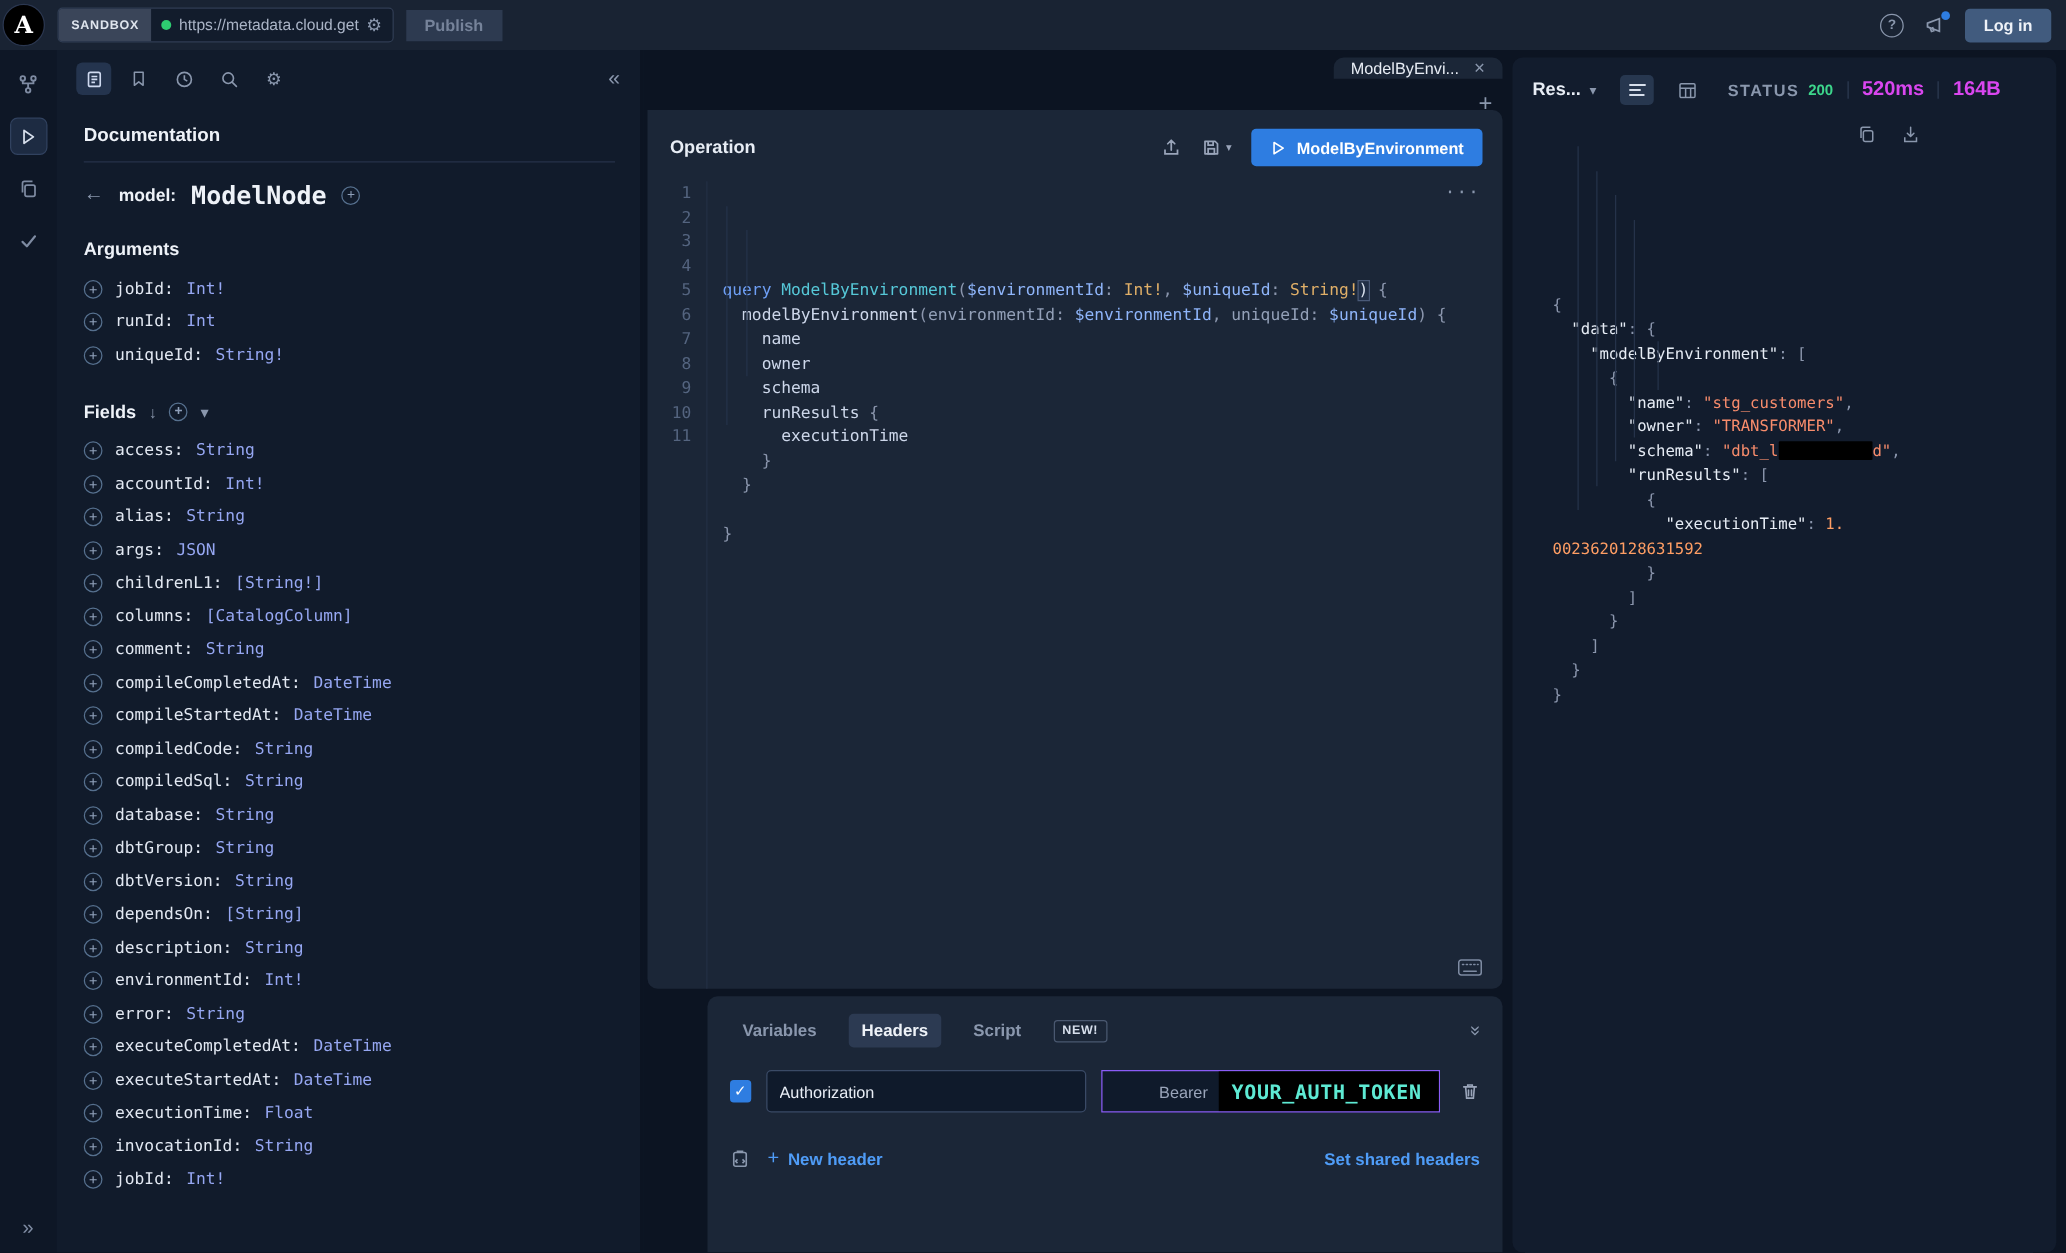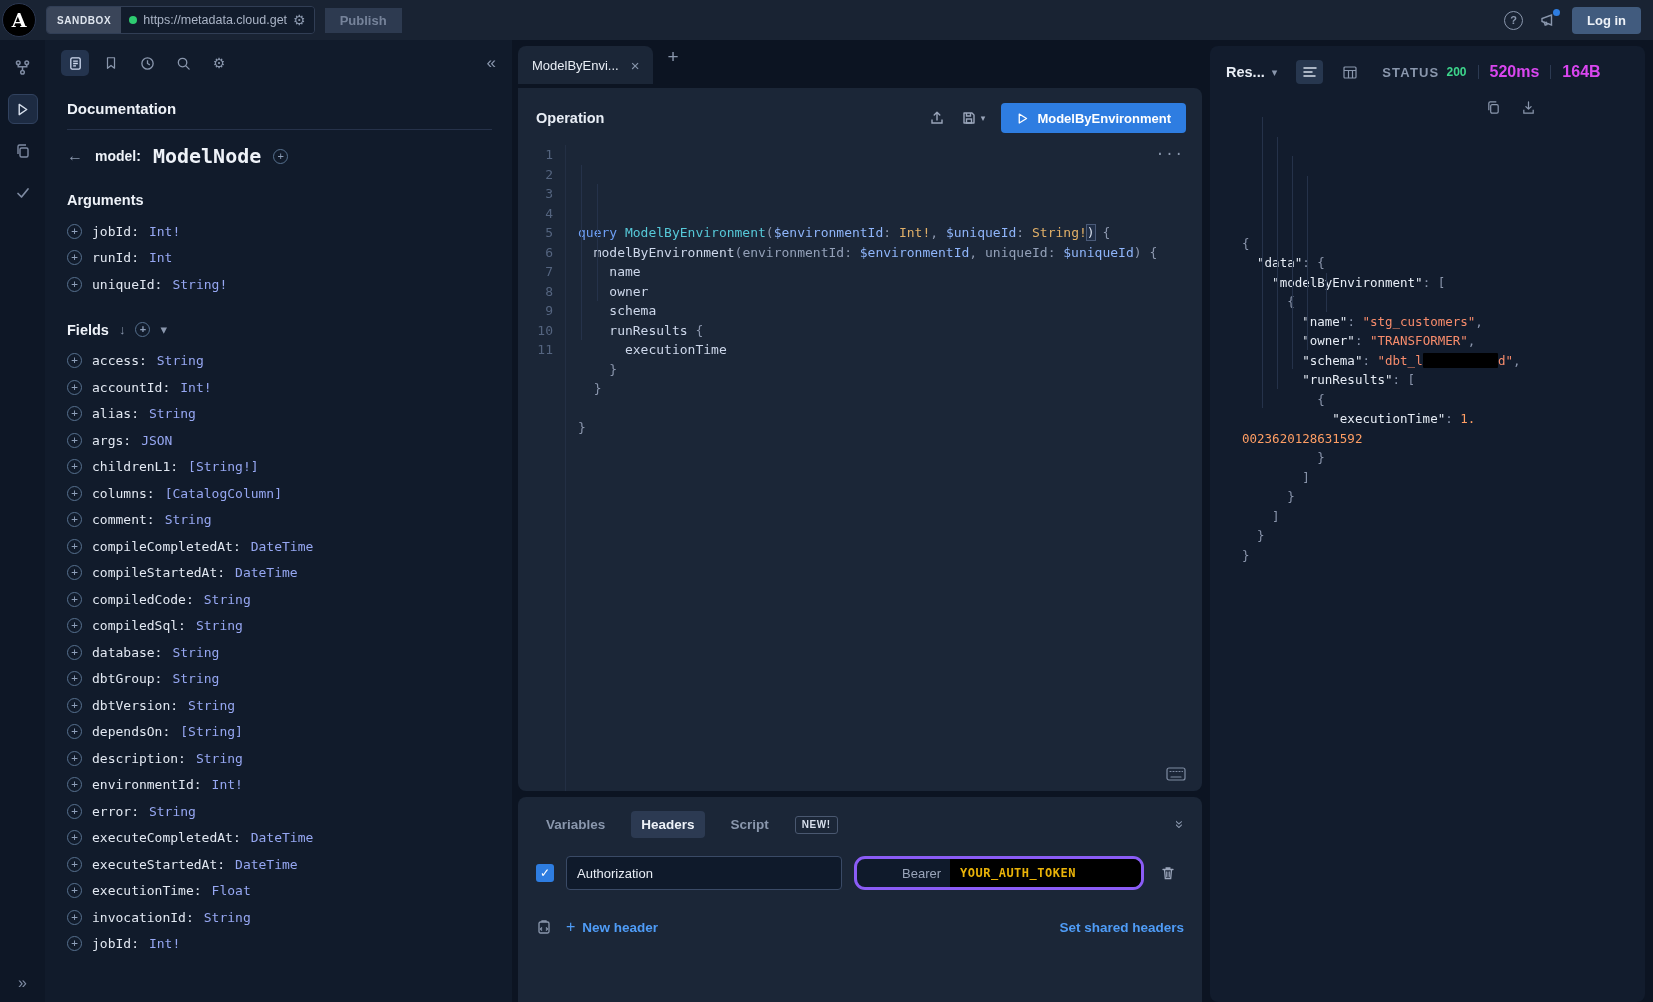--- a/index.html
+++ b/index.html
@@ -57,21 +57,21 @@
   .cplus { width:15px; height:15px; min-width:15px; border-radius:50%; border:1px solid #56708e; color:#8fa0ba;
            font-size:11px; line-height:1; display:flex; align-items:center; justify-content:center; }
   .section-h { font-size:14.5px; font-weight:700; color:#eef2f8; margin:24px 0 10px 0; display:flex; align-items:center; gap:10px; }
   .h-icon { color:#8a97ad; font-size:13px; font-weight:400; }
   .doc-row { display:flex; align-items:center; gap:10px; height:26.5px; font-family:"DejaVu Sans Mono", monospace; font-size:13px; }
   .f-name { color:#e2e8f2; }
   .f-type { color:#96a7f2; }
 
   
   .main-col { width:695px; display:flex; flex-direction:column; padding:6px 8px 0 3px; }
-  .tabbar { height:42px; display:flex; align-items:flex-start; gap:10px; }
+  .tabbar { height:42px; display:flex; align-items:flex-end; gap:10px;flex-direction:column; }
   .tab { background:#1b2637; border-radius:8px 8px 0 0; height:38px; display:flex; align-items:center;
          gap:12px; padding:0 14px; font-size:13px; color:#e8edf5; }
   .tab-close { color:#8a97ad; font-size:15px; }
   .tab-plus { color:#8a97ad; font-size:19px; padding:0 8px 6px 4px; }
   .op-card { background:#1b2637; border-radius:0 8px 8px 8px; flex:1; display:flex; flex-direction:column; position:relative; }
   .op-header { display:flex; align-items:center; gap:16px; padding:15px 16px 10px 18px; }
   .op-title { font-size:14.5px; font-weight:700; }
   .oh-spacer { flex:1; }
   .oh-icon { color:#9aa5ba; }
   .save-group { display:flex; align-items:center; gap:4px; color:#9aa5ba; }
@@ -89,38 +89,38 @@
   .t-ty { color:#e0af68; }
   .t-fd { color:#cdd7ea; }
   .t-ar { color:#93a0b8; }
   .t-pc { color:#8b96ad; }
   .t-hb { color:#d7dfec; outline:1px solid #4a5a78; background:#202e46; }
   .guide { position:absolute; width:1px; background:#25324a; }
   .code-ellipsis { position:absolute; top:2px; right:18px; color:#8a97ad; font-size:14px; letter-spacing:1px; }
   .kbd-icon { position:absolute; right:16px; bottom:10px; color:#7e8ba2; }
 
   
-  .bottom-card { background:#1b2637; border-radius:8px 8px 0 0; margin-top:6px; height:205px; padding:14px 18px; }
+  .bottom-card { background:#1b2637; border-radius:8px 8px 0 0; margin-top:6px; height:205px; padding:14px 18px;margin-left:48px; }
   .btabs-row { display:flex; align-items:center; gap:16px; }
   .btab { color:#8a97ad; font-size:13.5px; font-weight:600; padding:6px 10px; border-radius:4px; }
   .btab.active { background:#2c3a52; color:#eef2f8; }
   .new-badge { border:1px solid #4a5870; color:#d7dfec; font-size:10px; font-weight:700;
                padding:2.5px 6px; border-radius:3px; letter-spacing:.5px; }
   .bt-spacer { flex:1; }
   .dbl-chev-down { color:#8a97ad; font-size:15px; display:inline-block; transform:rotate(90deg); }
   .hdr-row { display:flex; align-items:center; gap:12px; margin-top:18px; }
   .checkbox { width:18px; height:18px; border-radius:3px; background:#2e7de1; color:#fff; font-size:12px;
               display:flex; align-items:center; justify-content:center; }
   .key-input { width:276px; height:34px; background:#0f1a2b; border:1px solid #3a4a66; border-radius:4px;
                color:#e8edf5; font-size:13px; padding:0 10px; font-family:"Liberation Sans", sans-serif; }
-  .value-box { width:290px; height:34px; border:3px solid #8b5cf6; border-radius:11px; background:#0f1a2b;
+  .value-box { width:290px; height:34px; border:1px solid #8b5cf6; border-radius:0; background:#0f1a2b;
                display:flex; align-items:center; overflow:hidden;padding-left:36px; }
   .bearer-label { color:#9aa5ba; font-size:13px; padding:0 9px; }
-  .token-input { flex:1; height:100%; background:#000; border:none; outline:none; color:#eab308;
-                 font-family:"DejaVu Sans Mono", monospace; font-size:12px; font-weight:700; letter-spacing:.5px; padding:0 10px; }
+  .token-input { flex:1; height:100%; background:#000; border:none; outline:none; color:#5eead4;
+                 font-family:"DejaVu Sans Mono", monospace; font-size:16px; font-weight:700; letter-spacing:.5px; padding:0 10px; }
   .trash-btn { color:#9aa5ba; margin-left:4px; }
   .actions-row { display:flex; align-items:center; gap:14px; margin-top:28px; }
   .clipboard-btn { color:#8a97ad; }
   .new-header { color:#4f9cf7; font-size:13.5px; font-weight:700; display:flex; align-items:center; gap:7px; }
   .nh-plus { font-size:16px; font-weight:400; }
   .shared-headers { color:#4f9cf7; font-size:13.5px; font-weight:700; }
 
   
   .resp-panel { flex:1; background:#121c2d; border-radius:8px; margin:6px 8px 0 0; padding:14px 14px 0 16px; position:relative; }
   .resp-header { display:flex; align-items:center; gap:7px; }

